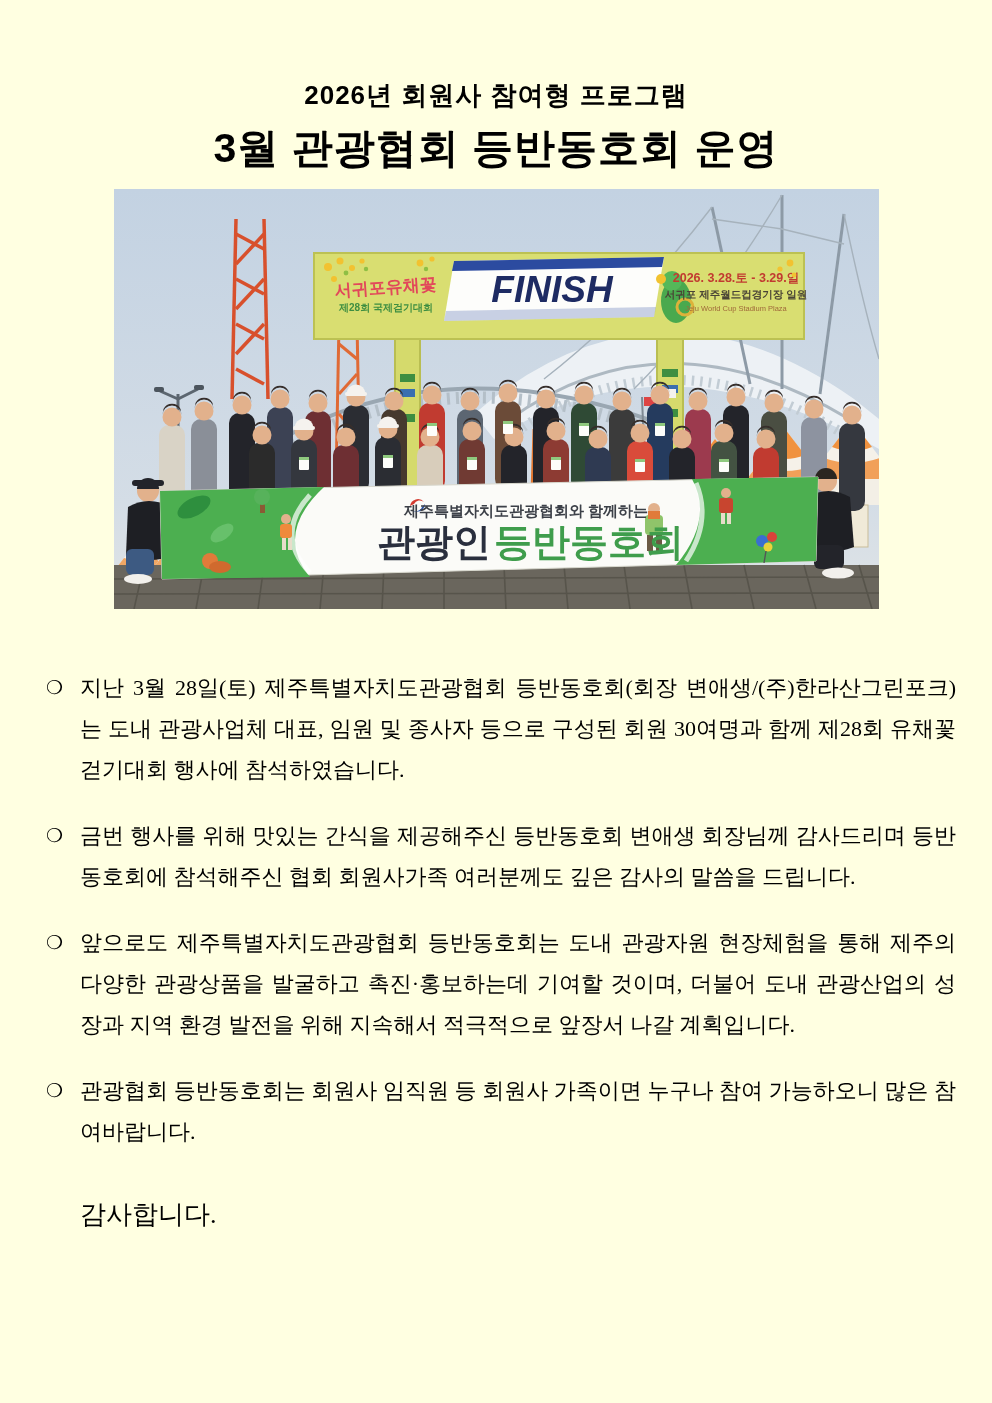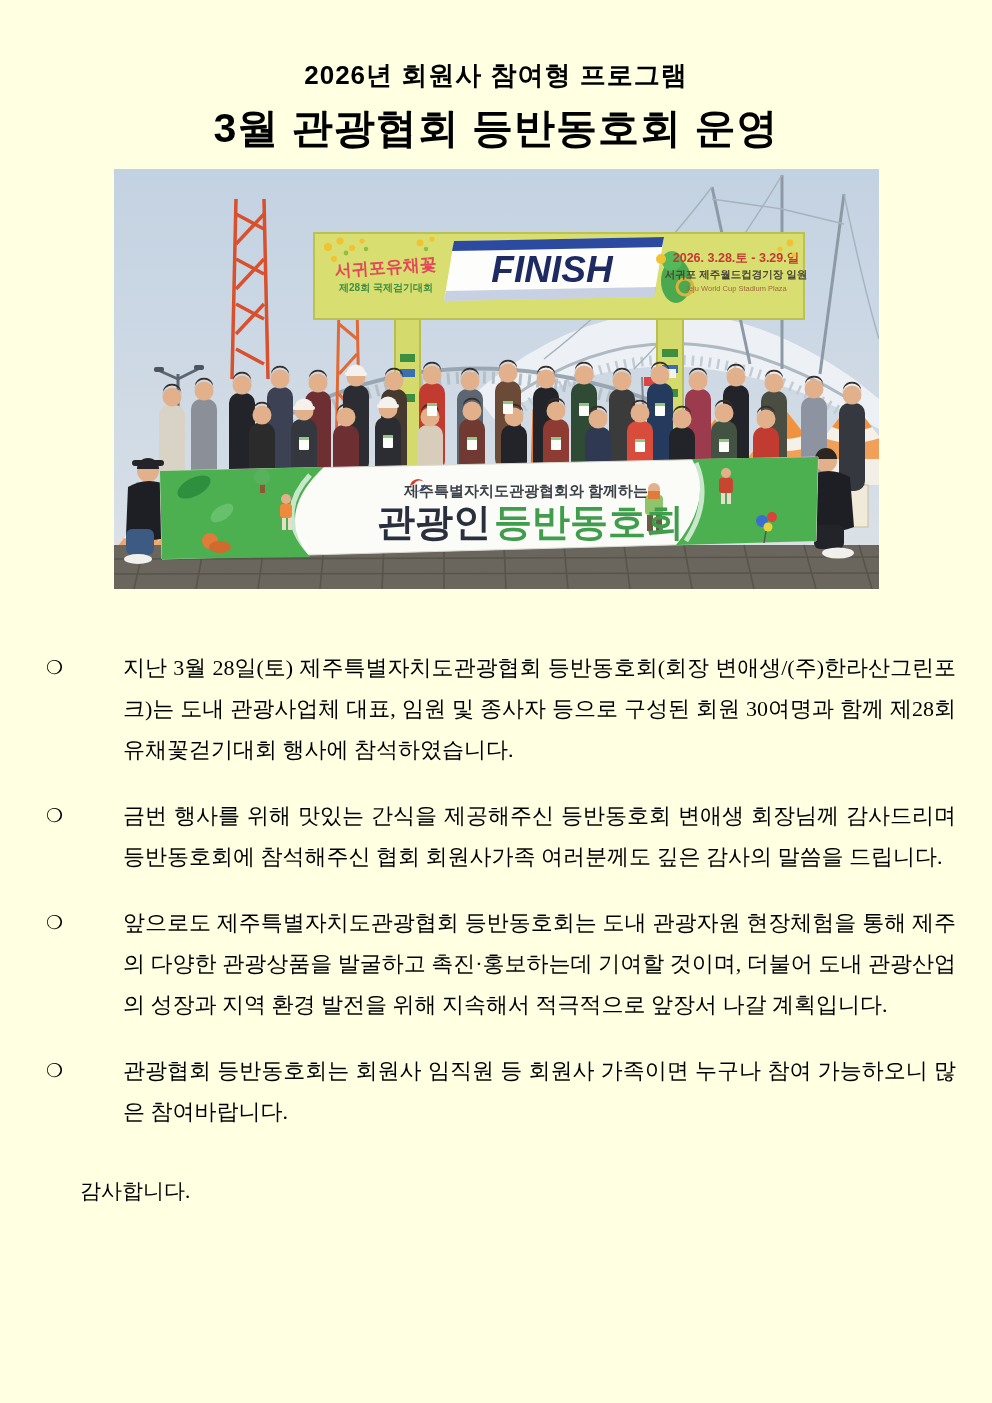--- a/index.html
+++ b/index.html
@@ -5,21 +5,21 @@
   * { box-sizing: border-box; }
   html, body { margin: 0; padding: 0; }
   body {
     width: 992px; height: 1403px;
     background: #FFFFE1;
     font-family: "Liberation Serif", serif;
     color: #000;
   }
   .page { width: 992px; height: 1403px; overflow: hidden; position: relative; }
 
-  .header { text-align: center; padding-top: 58px; font-family: "Liberation Sans", sans-serif; }
+  .header { text-align: center; padding-top: 78px; font-family: "Liberation Sans", sans-serif; }
   .subtitle { font-size: 26px; font-weight: bold; letter-spacing: 1px; }
   .title { font-size: 41px; font-weight: bold; letter-spacing: 1px; margin: 8px 0 0 0; text-align: center; }
 
   .photo {
     width: 765px; height: 420px;
     margin: 13px auto 0 auto;
     position: relative;
     background: #c9d6e2;
     overflow: hidden;
   }
@@ -34,23 +34,22 @@
   }
   .para .marker {
     flex: 0 0 34px;
     font-size: 19px;
     line-height: 41px;
   }
   .para .ptext {
     flex: 1;
     text-align: justify;
     word-break: break-all;
-    margin-left: 43px;
-  }
-  .closing { font-size: 21px; margin: 45px 0 0 34px; }
+  }
+  .closing { font-size: 26px; margin: 45px 0 0 34px; }
 </style>
 </head>
 <body>
 
 <div class="page">
 
   <div class="header">
     <div class="subtitle">2026년 회원사 참여형 프로그램</div>
     <h1 class="title">3월 관광협회 등반동호회 운영</h1>
   </div>

